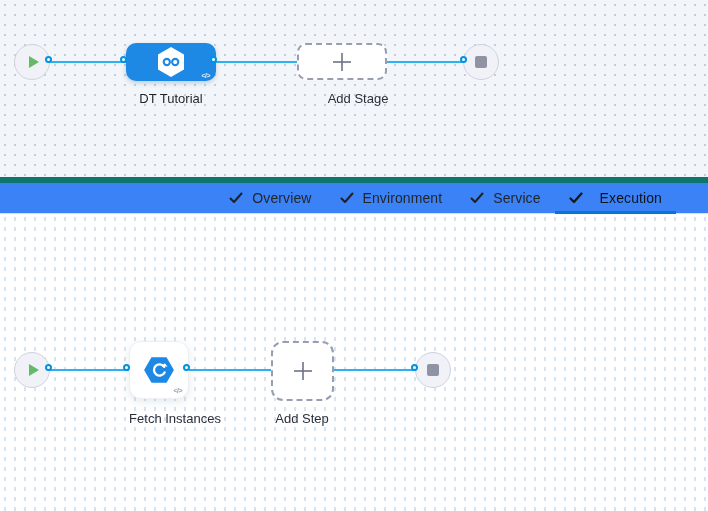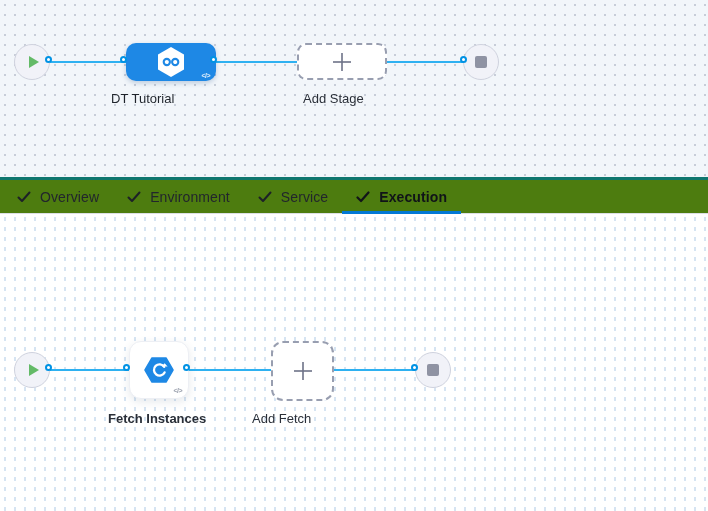--- a/index.html
+++ b/index.html
@@ -16,46 +16,46 @@
   .canvas-bottom {
     position:absolute; left:0; top:214px; width:708px; height:297px;
     background-color:#ffffff;
     background-image:radial-gradient(0.9px 2.6px at 5px 5px, #d6e4f2 99%, transparent 100%);
     background-size:10px 10px;
   }
 
   
   .tabbar {
     position:absolute; left:0; top:177px; width:708px; height:37px;
-    background:#4d7c0f; border-top:3px solid #0f766e; border-bottom:1px solid #dcdfe6;
-    display:flex; align-items:stretch; justify-content:flex-start;
+    background:#3b82f6; border-top:6px solid #0f766e; border-bottom:1px solid #dcdfe6;
+    display:flex; align-items:stretch; justify-content:flex-end;
     padding-left:3px; padding-right:32px;
   }
   .tab { position:relative; display:flex; align-items:center; gap:9px; padding:0 14px; cursor:pointer; }
   .tab-label { font-size:14px; color:#22262c; font-weight:400; letter-spacing:.1px; }
-  .tab.active .tab-label { font-weight:700; color:#101318; }
+  .tab.active .tab-label { font-weight:400; color:#101318;margin-left:8px; }
   .tab.active::after { content:""; position:absolute; left:0; right:0; bottom:-1px; height:3px; background:#0278d5; }
   .check-icon { width:14px; height:12px; display:block; }
 
   
   .edge { position:absolute; height:2px; background:#2eb1f1; }
   .port {
     position:absolute; width:7px; height:7px; background:#fff;
     border:2px solid #0092e4; border-radius:50%;
   }
   .endcap {
     position:absolute; width:36px; height:36px; border-radius:50%;
     background:#f1f2f8; border:1px solid #cfd2de;
     display:flex; align-items:center; justify-content:center;
   }
   .stop-square { width:12px; height:12px; background:#8f93a3; border-radius:2px; }
   .play-tri { display:block; margin-left:3px; }
 
   .node-label {
-    position:absolute; font-size:13px; color:#1f242b; font-weight:500;
+    position:absolute; text-align:center; font-size:13px; color:#1f242b; font-weight:500;
   }
 
   .stage-node {
     position:absolute; left:126px; top:43px; width:90px; height:38px;
     background:#1e88e5; border-radius:10px; box-shadow:0 2px 5px rgba(30,80,140,.25);
     display:flex; align-items:center; justify-content:center; cursor:pointer;
   }
   .code-chip { position:absolute; right:6px; bottom:2px; font-size:7px; letter-spacing:-.5px; font-weight:700; }
   .code-chip.on-blue { color:rgba(255,255,255,.85); }
   .code-chip.on-white { color:#9aa0ad; bottom:4px; }
@@ -161,29 +161,29 @@
       <svg width="32" height="28" viewBox="-16 -14 32 28">
         <polygon points="-7,-12.1 7,-12.1 14,0 7,12.1 -7,12.1 -14,0" fill="#1e88e5" stroke="#1e88e5" stroke-width="1.5" stroke-linejoin="round"></polygon>
         <path d="M 5.2 -3.2 A 5.6 5.6 0 1 0 5.6 2.4" fill="none" stroke="#ffffff" stroke-width="2.3" stroke-linecap="round"></path>
         <polygon points="2.6,-3.4 8.6,-3.4 5.6,-6.8" fill="#ffffff"></polygon>
       </svg>
       <span class="code-chip on-white">&lt;/&gt;</span>
     </div>
     <div class="port" style="left:45px; top:150px;"></div>
     <div class="port" style="left:123px; top:150px;"></div>
     <div class="port" style="left:183px; top:150px;"></div>
-    <div class="node-label" style="left:108px; top:197px; width:120px; font-weight:700; color:#2a2f38;">Fetch Instances</div>
+    <div class="node-label" style="left:115px; top:197px; width:120px; font-weight:400; color:#2a2f38;">Fetch Instances</div>
 
     <div class="add-box add-step-box">
       <svg width="22" height="22" viewBox="0 0 22 22">
         <line x1="11" y1="2" x2="11" y2="20" stroke="#6d7287" stroke-width="1.6"></line>
         <line x1="2" y1="11" x2="20" y2="11" stroke="#6d7287" stroke-width="1.6"></line>
       </svg>
     </div>
-    <div class="node-label" style="left:252px; top:197px; width:100px; font-weight:400; color:#2a2f38;">Add Fetch</div>
+    <div class="node-label" style="left:252px; top:197px; width:100px; font-weight:400; color:#2a2f38;">Add Step</div>
 
     <div class="endcap" style="left:415px; top:138px;">
       <div class="stop-square"></div>
     </div>
     <div class="port" style="left:411px; top:150px;"></div>
   </div>
 
 </div>
 
 </body></html>

